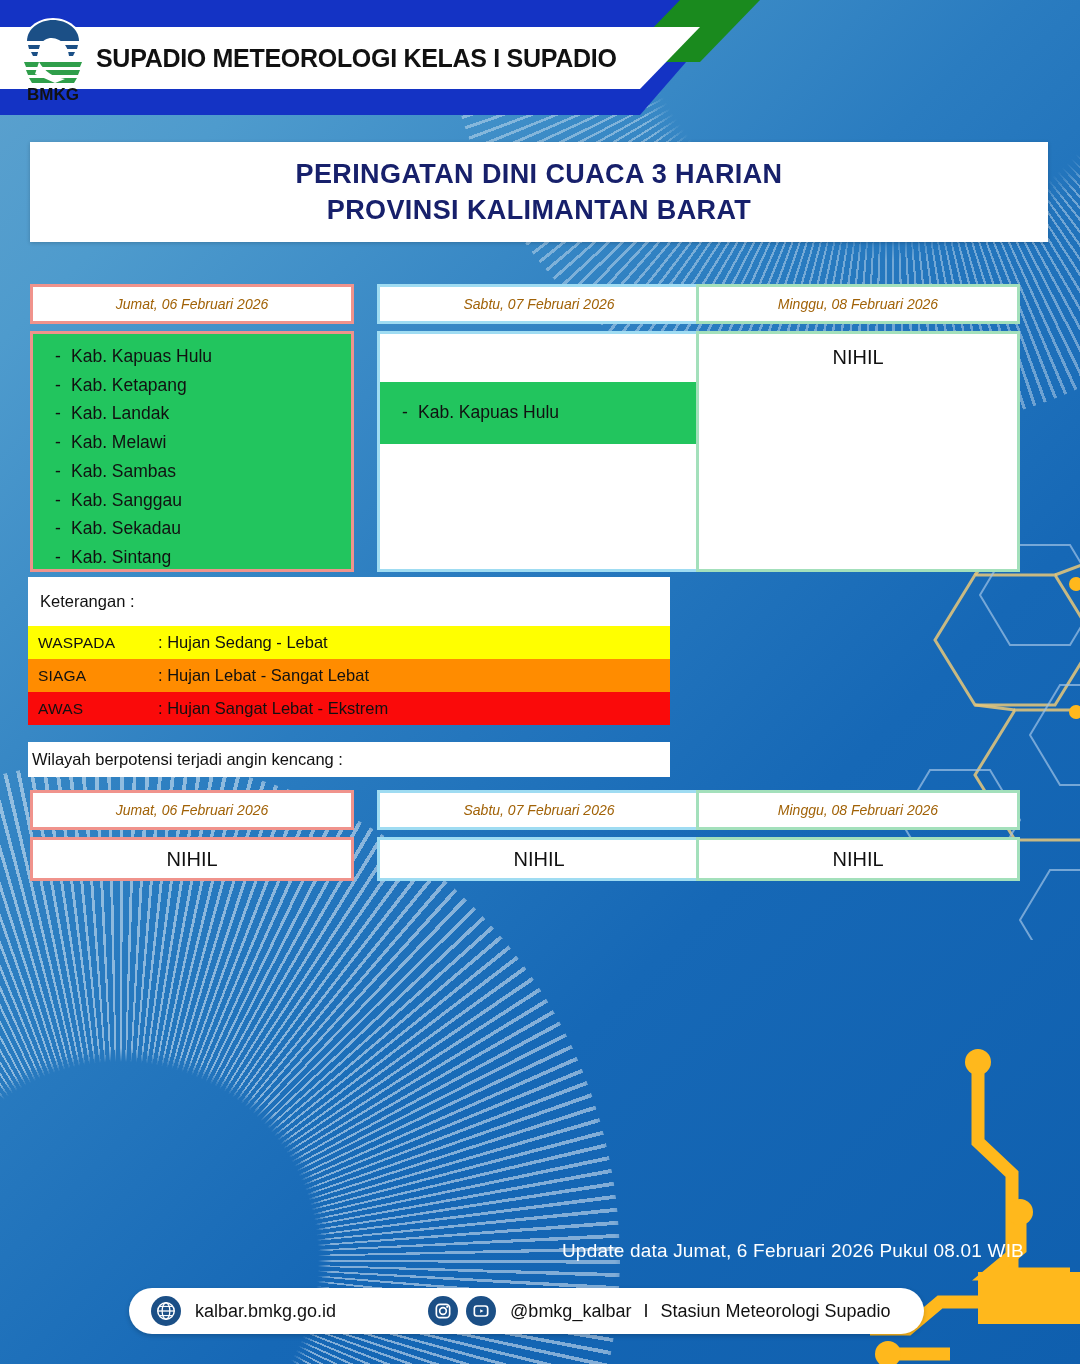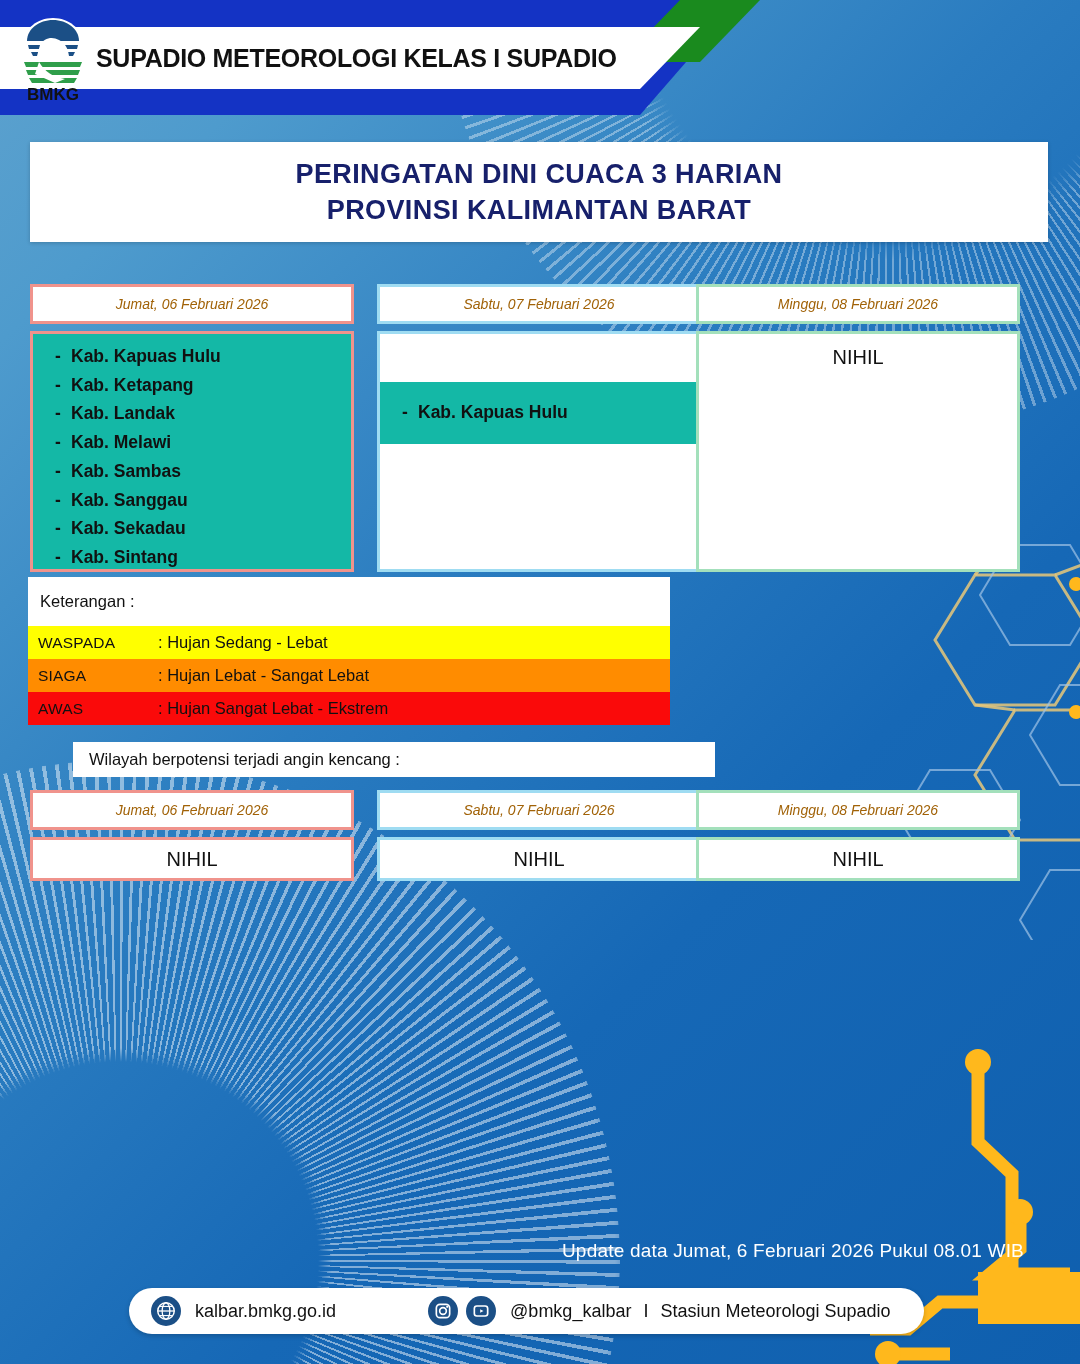--- a/index.html
+++ b/index.html
@@ -101,21 +101,21 @@
   .date-head.c-cyan  { border: 3px solid #9fdcf2; }
   .date-head.c-green { border: 3px solid #a3e0bb; }
 
   .panel {
     margin-top: 7px; background: #fff; height: 235px; overflow: hidden;
   }
   .panel.c-red   { border: 3px solid #f0938c; }
   .panel.c-cyan  { border: 3px solid #9fdcf2; }
   .panel.c-green { border: 3px solid #a3e0bb; }
 
-  .hl-block { background: #14b8a6; padding: 8px 0 10px 0; font-weight: bold; }
+  .hl-block { background: #22c55e; padding: 8px 0 10px 0; }
   .region-item {
     font-size: 17.5px; color: #111; line-height: 28.7px; padding-left: 22px;
     white-space: nowrap;
   }
   .region-item .dash { display: inline-block; width: 16px; }
   .panel-nihil { text-align: center; font-size: 20px; color: #111; padding-top: 12px; }
   .spacer-sm { height: 48px; }
 
   
   .legend { position: absolute; left: 28px; top: 577px; width: 642px; }
@@ -127,22 +127,22 @@
   .legend-row .lvl {
     position: absolute; left: 10px; font-size: 15.5px; color: #111; letter-spacing: .2px;
   }
   .legend-row .desc {
     position: absolute; left: 130px; font-size: 16.5px; color: #111;
   }
 
   
   .wind-head {
     position: absolute; left: 28px; top: 742px; width: 642px; height: 35px;
-    background: #fff; display: flex; align-items: center; padding-left: 16px;
-    font-size: 16.5px; color: #111; box-sizing: border-box; margin-left: 45px;
+    background: #fff; display: flex; align-items: center; padding-left: 4px;
+    font-size: 16.5px; color: #111; box-sizing: border-box;
   }
   .wind-col { position: absolute; width: 324px; top: 790px; }
   .wind-val {
     margin-top: 7px; height: 38px; background: #fff;
     display: flex; align-items: center; justify-content: center;
     font-size: 20px; color: #111;
   }
   .wind-val.c-red   { border: 3px solid #f0938c; }
   .wind-val.c-cyan  { border: 3px solid #9fdcf2; }
   .wind-val.c-green { border: 3px solid #a3e0bb; }

